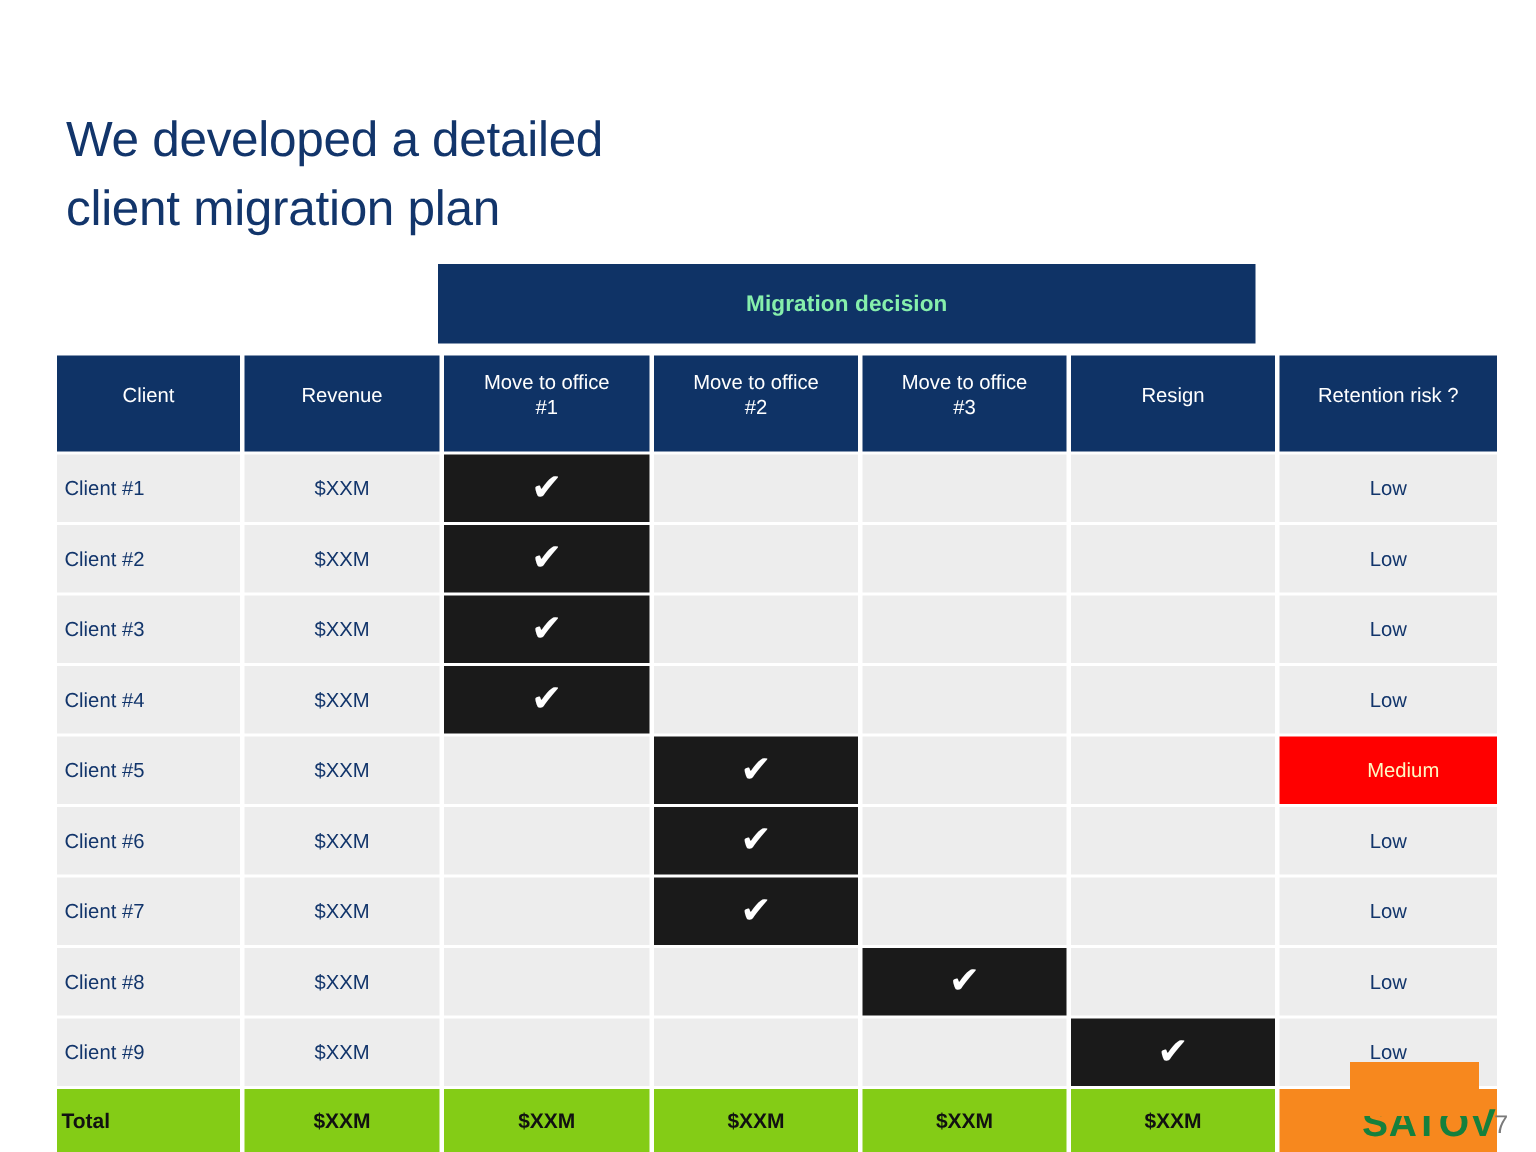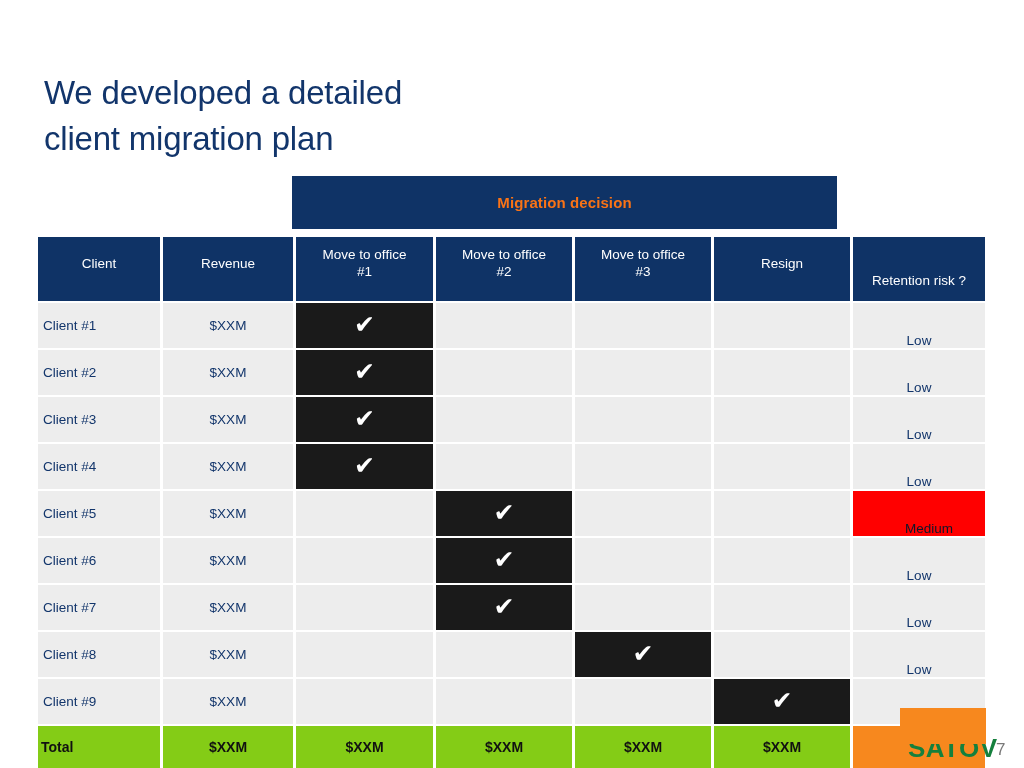--- a/index.html
+++ b/index.html
@@ -44,21 +44,21 @@
   
   .band-row {
     display: flex;
     height: 53px;
   }
   .band-spacer { width: 254px; flex: none; }
   .band-cell {
     flex: none;
     width: 545px;
     background: #0F3366;
-    color: #f97316;
+    color: #86efac;
     font-size: 15px;
     font-weight: bold;
     display: flex;
     align-items: center;
     justify-content: center;
     letter-spacing: 0.1px;
   }
   .band-tail { flex: 1; }
 
   
@@ -113,21 +113,21 @@
   .check {
     color: #ffffff;
     font-size: 25px;
     line-height: 1;
     font-family: "DejaVu Sans", sans-serif;
     transform: translateY(-1px);
   }
   .cell.risk-low { color: #12356B; }
   .cell.risk-medium {
     background: #FF0000;
-    color: #0f172a;
+    color: #fef9c3;
     padding-left: 20px;
   }
 
   
   .total-row {
     display: flex;
     height: 42px;
     margin-top: 2px;
   }
   .total-cell {
@@ -148,21 +148,21 @@
   }
   .total-cell.empty { background: #F7881E; }
 
   
   .col-client   { width: 122px; }
   .col-revenue  { width: 130px; }
   .col-office1  { width: 137px; }
   .col-office2  { width: 136px; }
   .col-office3  { width: 136px; }
   .col-resign   { width: 136px; }
-  .col-risk     { width: 132px; align-items: flex-end; }
+  .col-risk     { width: 145px; }
 
   
   .footer-logo {
     position: absolute;
     left: 908px;
     top: 733px;
     font-size: 26px;
     font-weight: bold;
     color: #15803d;
     letter-spacing: 0.5px;

